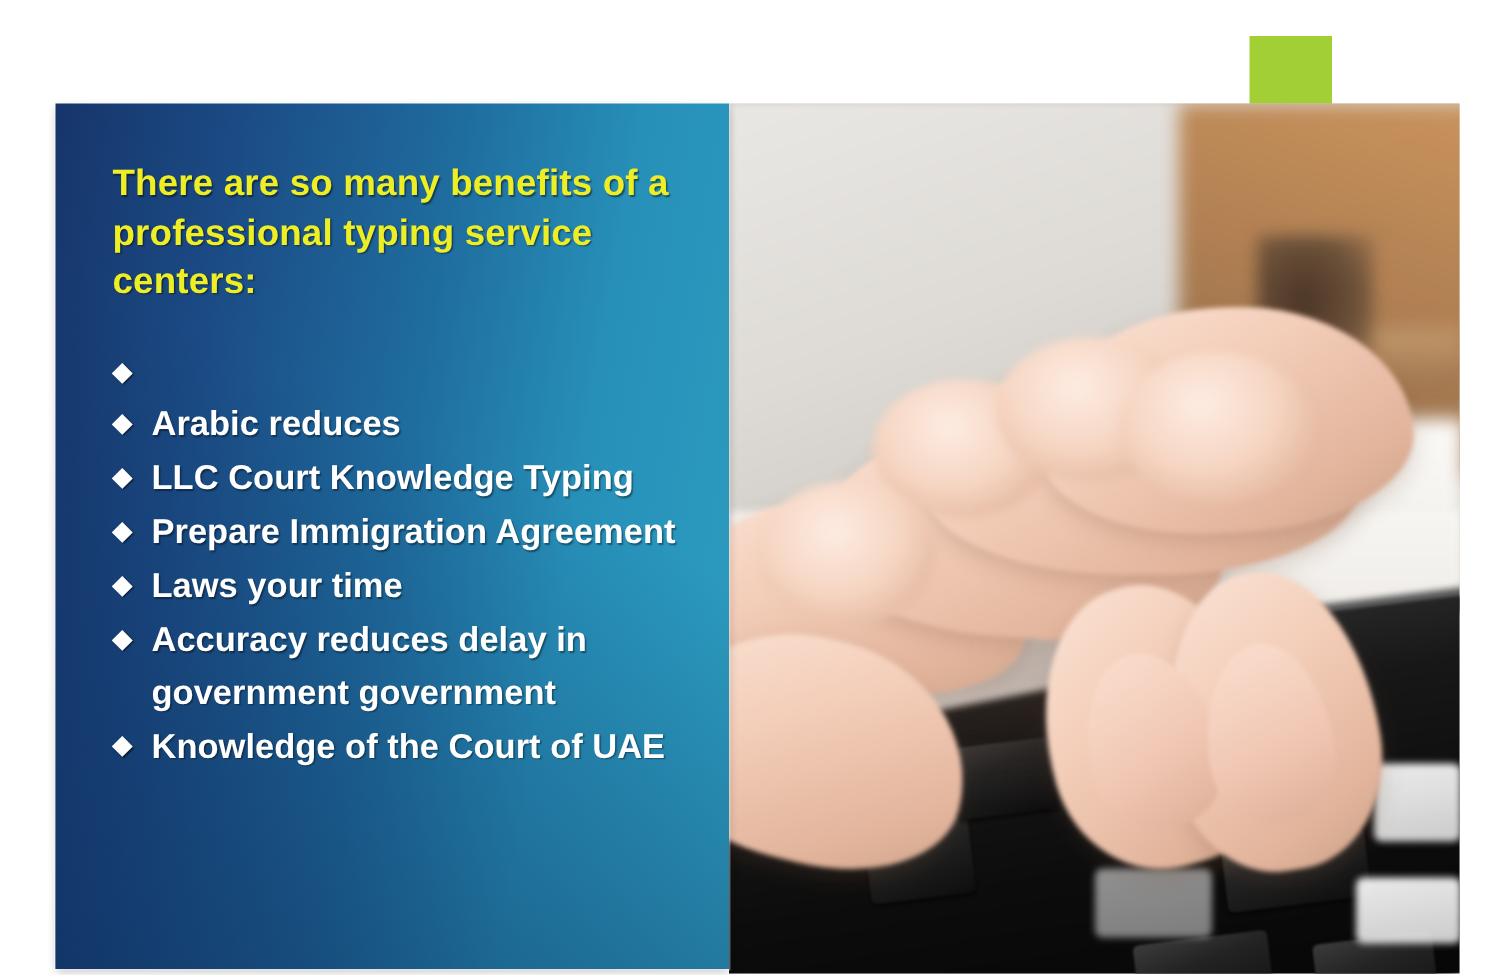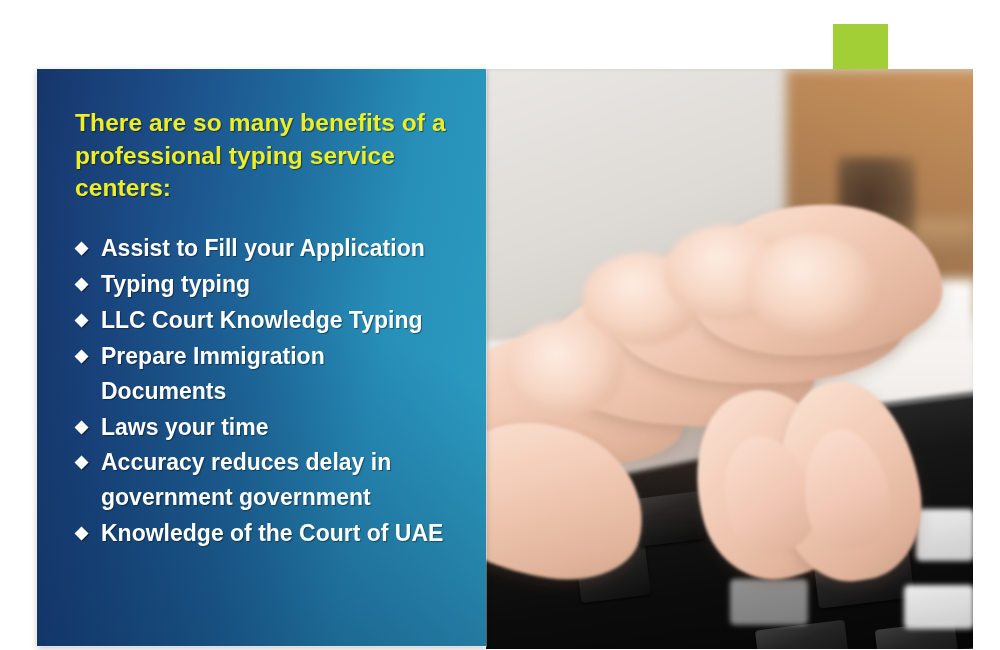--- a/index.html
+++ b/index.html
@@ -286,33 +286,32 @@
   </div>
 
   <div id="blue-panel">
     <div id="panel-inner">
 
       <h1 id="heading">There are so many benefits of a professional typing service centers:</h1>
 
       <ul id="benefits">
         <li>
           <span class="bullet">◆</span>
-          <span class="btext">Assist to Fill your Application</span>
-        </li>
-        <li>
-          <span class="bullet">◆</span>
-          <span class="btext">Typing typing</span>
+        </li>
+        <li>
+          <span class="bullet">◆</span>
+          <span class="btext">Arabic reduces</span>
         </li>
         <li>
           <span class="bullet">◆</span>
           <span class="btext">LLC Court Knowledge Typing</span>
         </li>
         <li>
           <span class="bullet">◆</span>
-          <span class="btext">Prepare Immigration Documents</span>
+          <span class="btext">Prepare Immigration Agreement</span>
         </li>
         <li>
           <span class="bullet">◆</span>
           <span class="btext">Laws your time</span>
         </li>
         <li>
           <span class="bullet">◆</span>
           <span class="btext">Accuracy reduces delay in government government</span>
         </li>
         <li>

